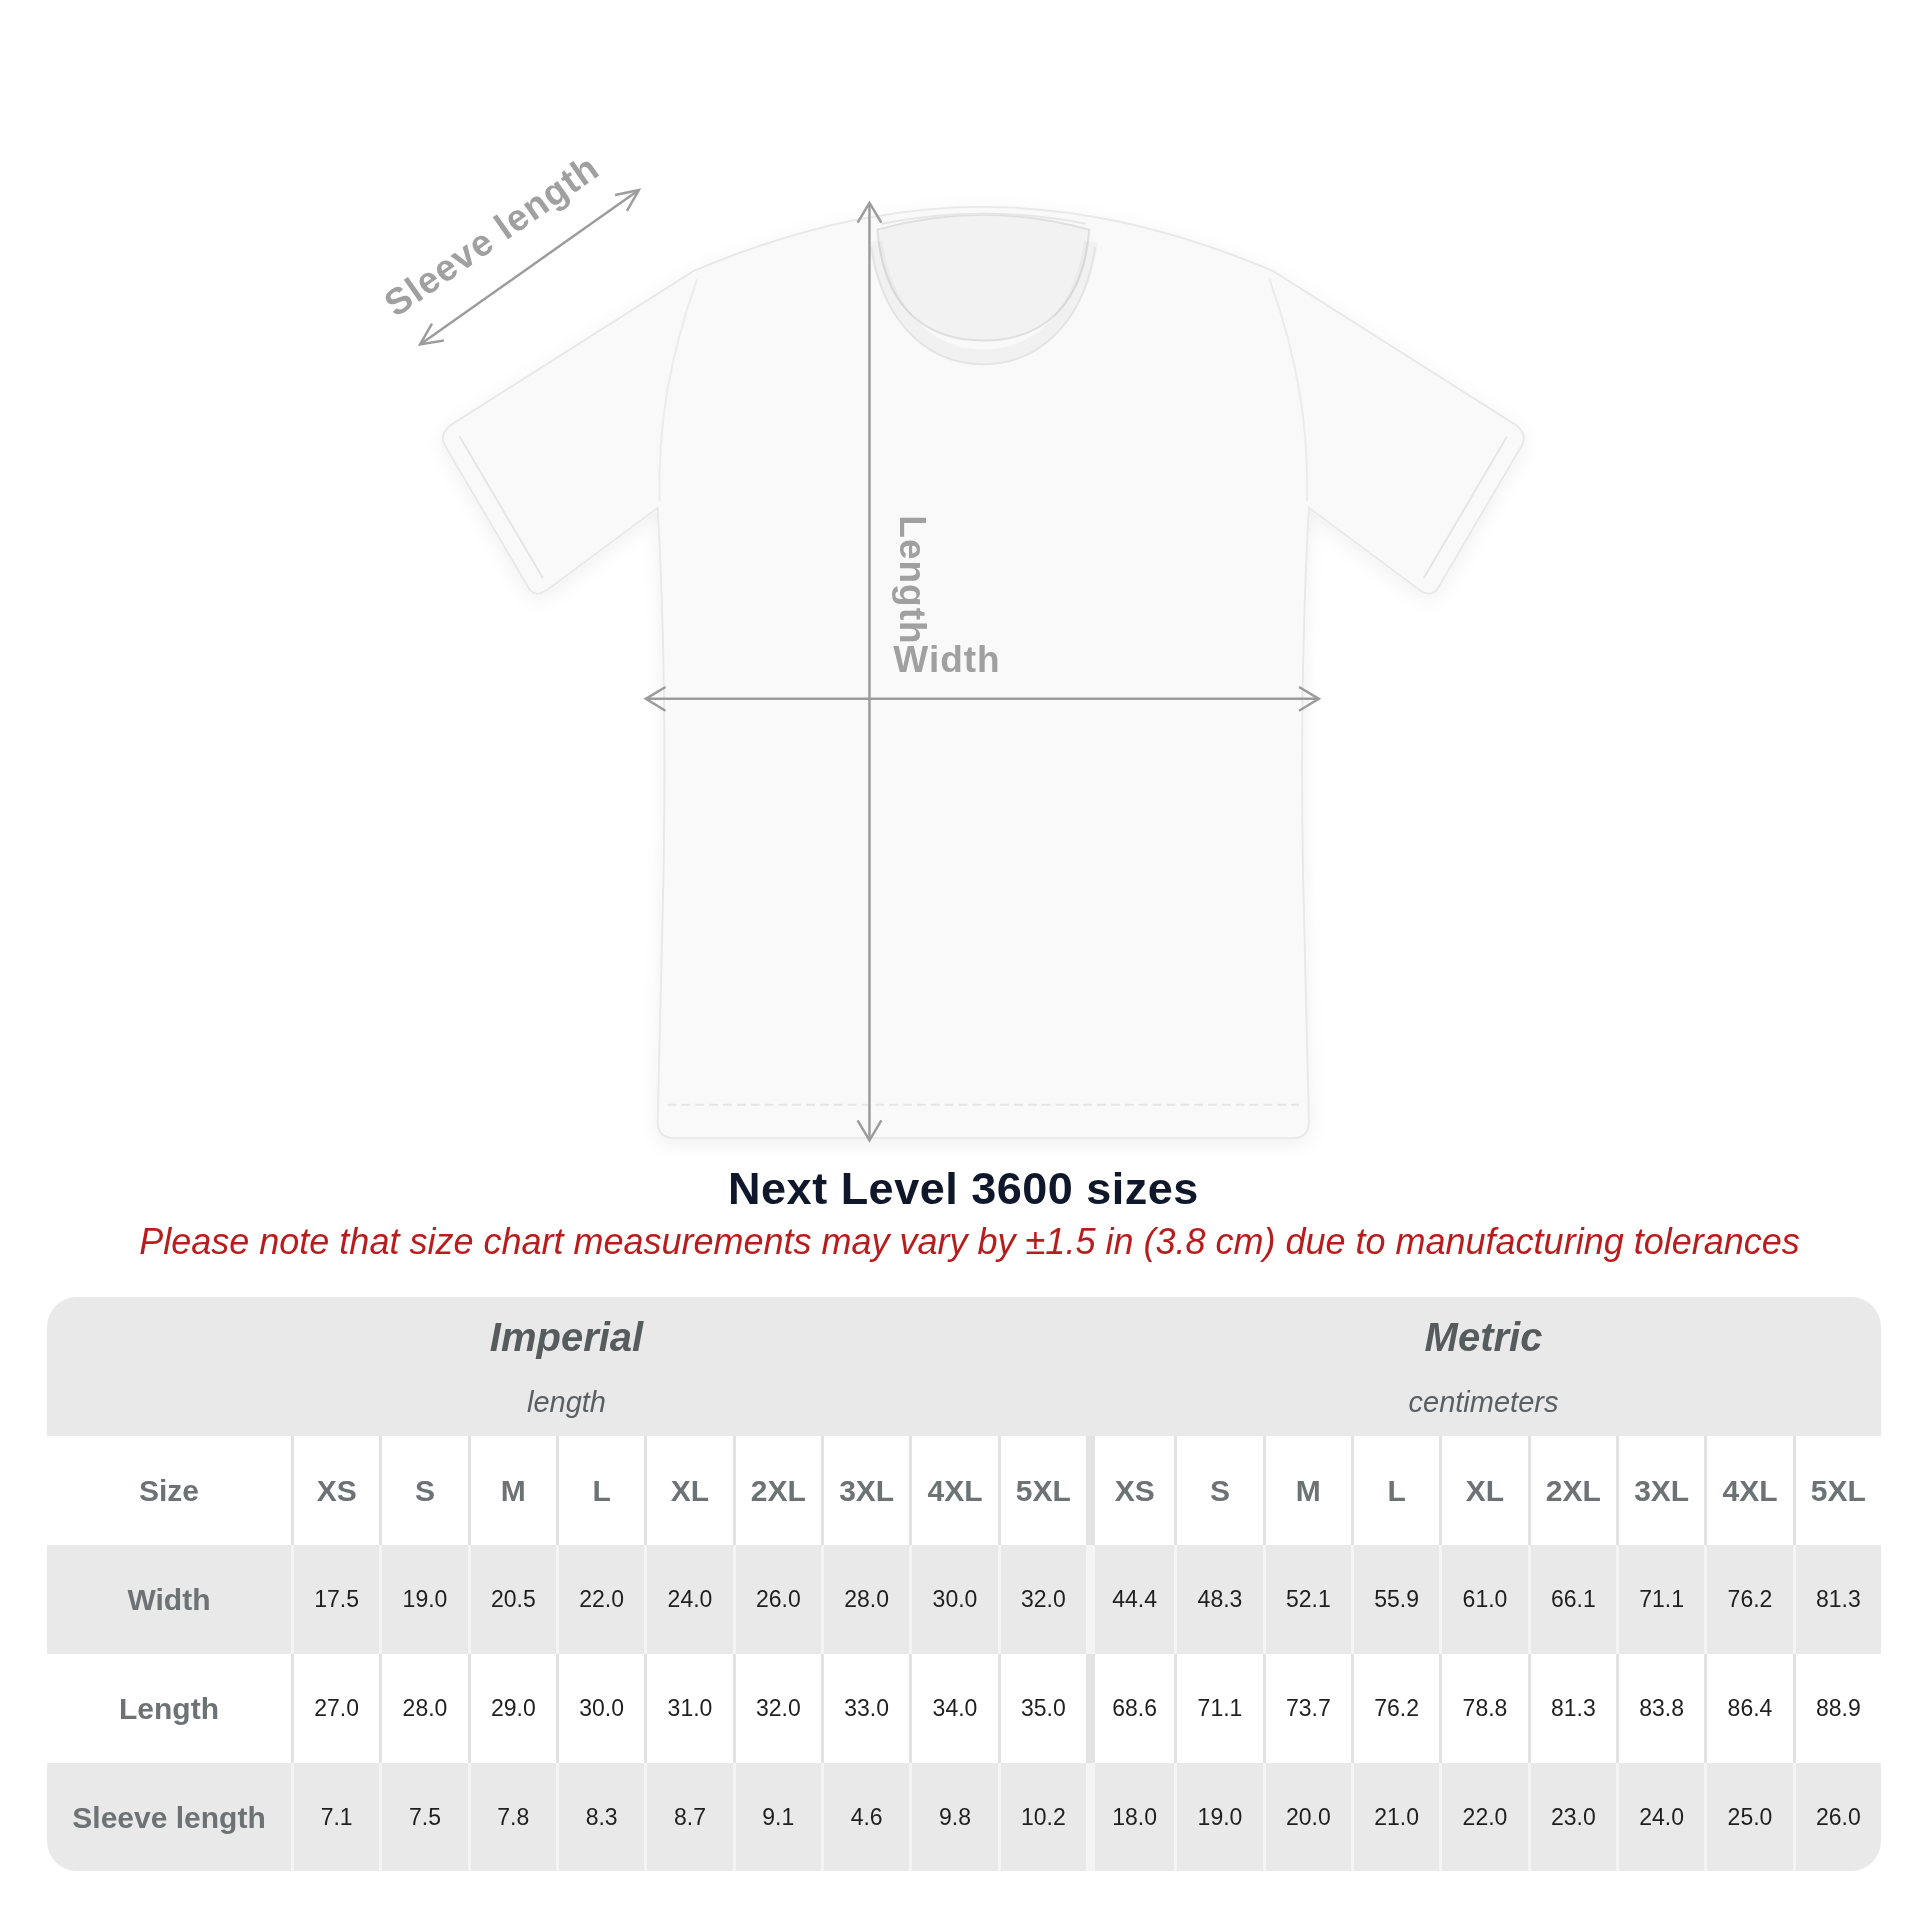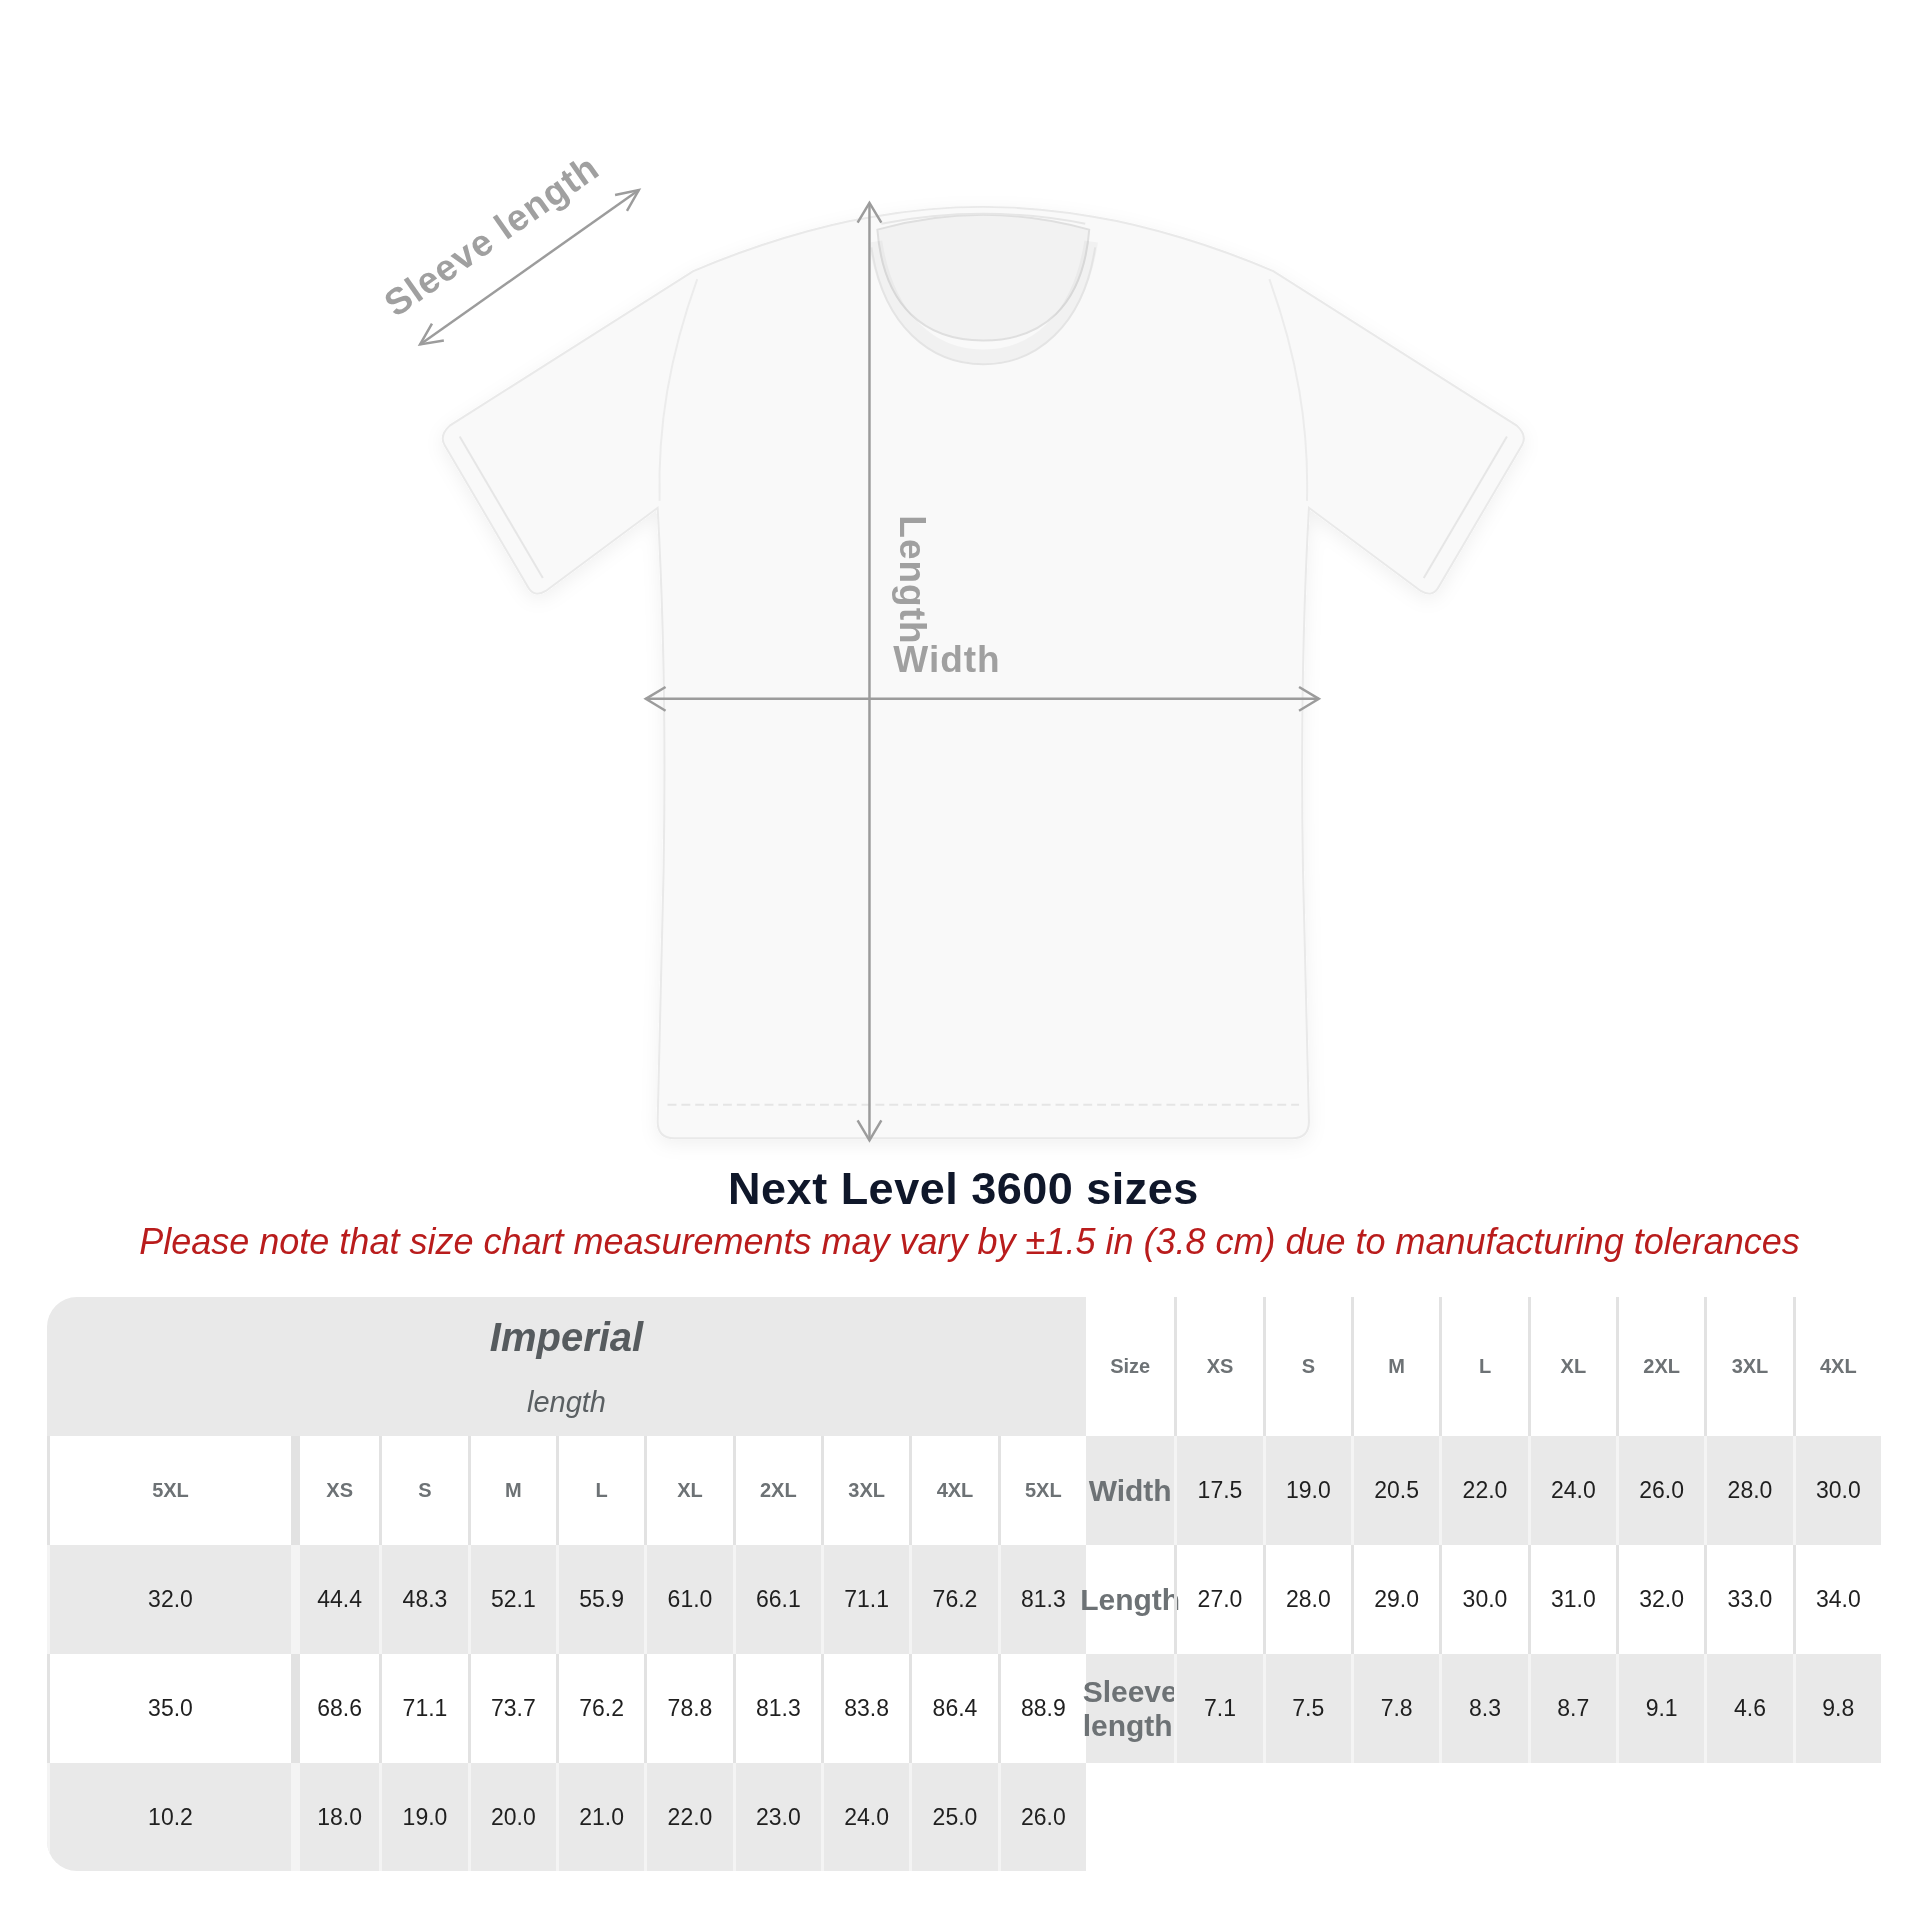--- a/index.html
+++ b/index.html
@@ -32,21 +32,21 @@
     border-radius:30px; overflow:hidden; background:#ffffff;
   }
   .cell { display:flex; align-items:center; justify-content:center; min-width:0; }
   .g    { background:#e9e9e9; }
   .sep-l       { border-left:3px solid #e2e2e2; }
   .g.sep-l     { border-left-color:#f4f4f4; }
   .sep-mid     { border-left-width:9px; }
   .unit-cell   { flex-direction:column; gap:26px; background:#e9e9e9;justify-content:center; }
   .unit-name   { font-size:40px; font-weight:bold; font-style:italic; color:#565b5e; }
   .unit-sub    { font-size:29px; font-style:italic; color:#5a5f62; }
-  .head-txt    { font-size:20px; font-weight:bold; color:#6d7275; }
+  .head-txt    { font-size:30px; font-weight:bold; color:#6d7275; }
   .label-txt   { font-size:30px; font-weight:bold; color:#6d7275; }
   .value-txt   { font-size:23px; color:#1f1f1f; }
 </style>
 </head>
 <body>
 
 <div class="stage">
 
   <svg id="tee-svg" width="1927" height="1168" viewBox="0 0 1946 1180">
     <defs>
@@ -111,20 +111,24 @@
   <div class="dim-label" style="left:947px; top:660px;">Width</div>
 
   <div class="page-title">Next Level 3600 sizes</div>
   <div class="page-subtitle">Please note that size chart measurements may vary by ±1.5 in (3.8 cm) due to manufacturing tolerances</div>
 
   <div id="size-grid">
       <div class="cell unit-cell" style="grid-column: 1 / 11;">
         <div class="unit-name">Imperial</div>
         <div class="unit-sub">length</div>
       </div>
+      <div class="cell unit-cell" style="grid-column: 11 / 20;">
+        <div class="unit-name">Metric</div>
+        <div class="unit-sub">centimeters</div>
+      </div>
       <div class="cell">
         <div class="head-txt">Size</div>
       </div>
       <div class="cell sep-l">
         <div class="head-txt">XS</div>
       </div>
       <div class="cell sep-l">
         <div class="head-txt">S</div>
       </div>
       <div class="cell sep-l">

